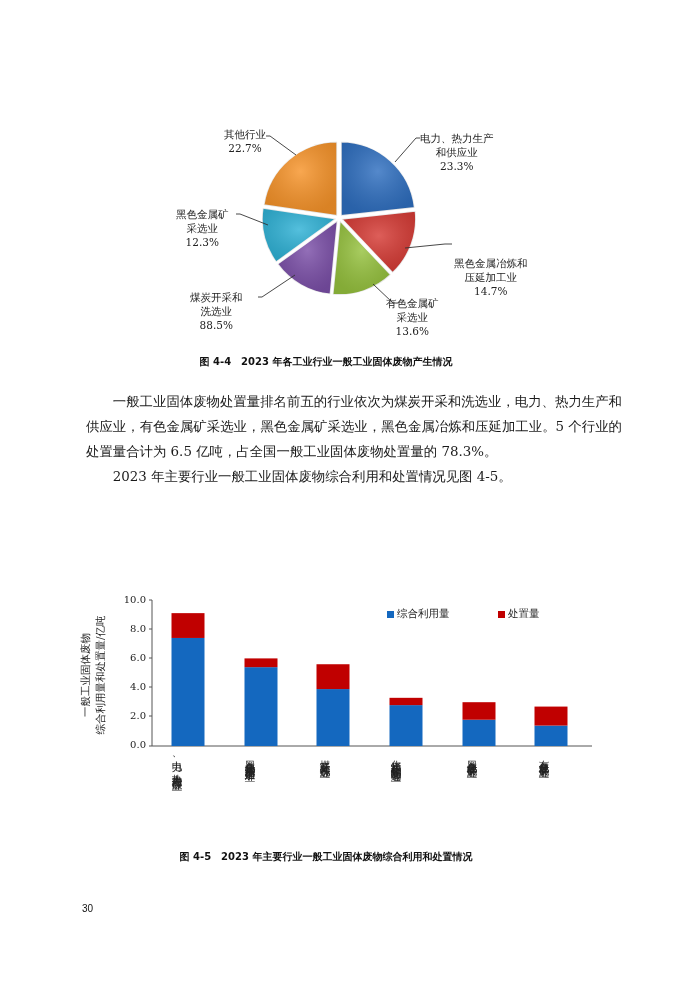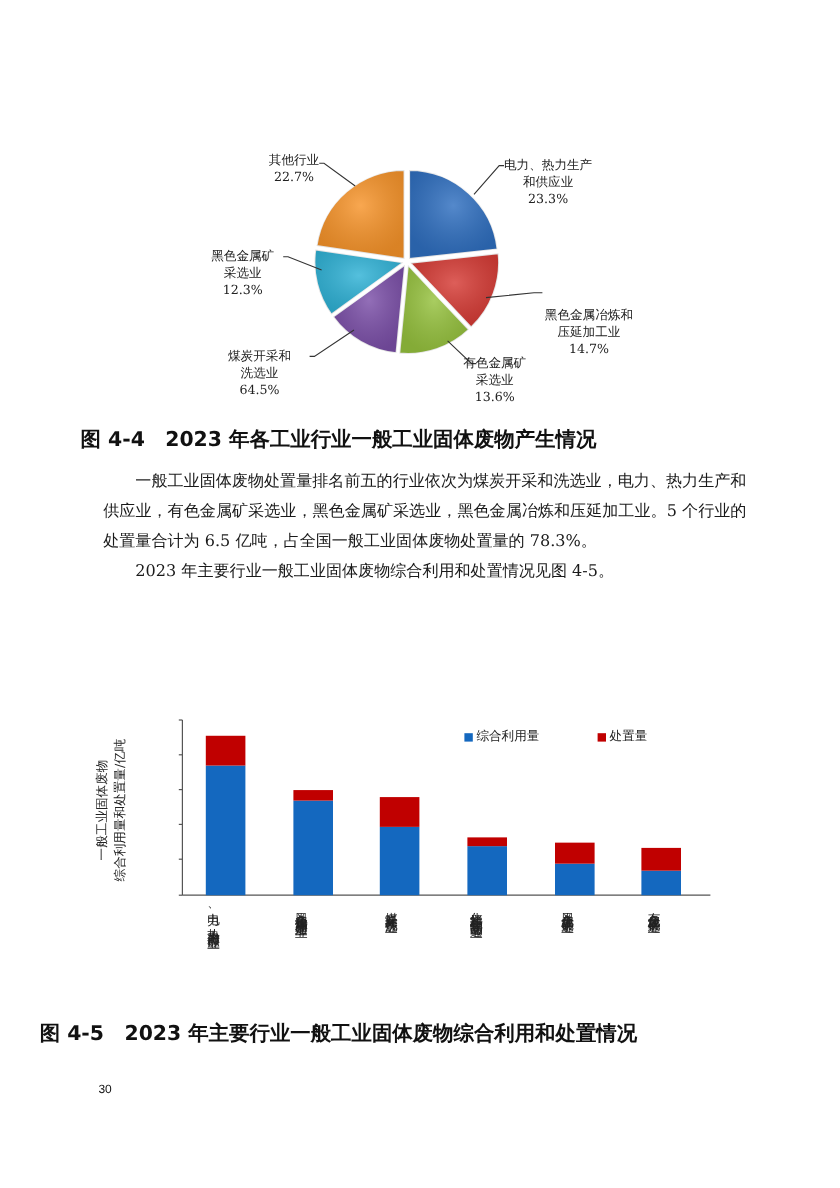--- a/index.html
+++ b/index.html
@@ -1,21 +1,21 @@
 <!DOCTYPE html>
 <html><head>
 <meta charset="utf-8">
 <style>
   html, body { margin:0; padding:0; background:#ffffff; }
   body { width:700px; height:990px; position:relative; overflow:hidden;
          font-family:"DejaVu Serif","Liberation Serif",serif; color:#1a1a1a; }
   .abs { position:absolute; }
   .pie-label { position:absolute; font-size:10.5px; line-height:14px; text-align:center; color:#222; white-space:nowrap; }
   .caption { position:absolute; left:0; width:564px; text-align:center;
-             font-family:"DejaVu Sans","Liberation Sans",sans-serif; font-size:17px; font-weight:bold; color:#111; }
+             font-family:"DejaVu Sans","Liberation Sans",sans-serif; font-size:10px; font-weight:bold; color:#111;padding-left:44px; }
   .para { position:absolute; left:86px; width:536px; font-size:13.4px; line-height:25px; text-align:justify; color:#1a1a1a; }
   .para p { margin:0; }
   .indent { text-indent:2em; }
   .ytick { position:absolute; right:0; font-size:10px; color:#222; }
   .cat-label { position:absolute; top:752px; font-size:10.5px; line-height:14.5px; color:#222;
                writing-mode:vertical-rl; text-orientation:upright; letter-spacing:1px; }
   .legend { position:absolute; font-size:10.5px; color:#222; display:flex; align-items:center; gap:3px; }
   .legend .sw { width:7px; height:7px; display:inline-block; }
   .page-num { position:absolute; left:82px; top:903px; font-family:"Liberation Sans",sans-serif; font-size:10px; color:#111; }
 </style>
@@ -65,21 +65,21 @@
     <div>14.7%</div>
   </div>
   <div class="pie-label" style="left:386px;top:296px;">
     <div>有色金属矿</div>
     <div>采选业</div>
     <div>13.6%</div>
   </div>
   <div class="pie-label" style="left:190px;top:290px;">
     <div>煤炭开采和</div>
     <div>洗选业</div>
-    <div>64.5%</div>
+    <div>88.5%</div>
   </div>
   <div class="pie-label" style="left:176px;top:207px;">
     <div>黑色金属矿</div>
     <div>采选业</div>
     <div>12.3%</div>
   </div>
   <div class="pie-label" style="left:224px;top:127px;">
     <div>其他行业</div>
     <div>22.7%</div>
   </div>
@@ -94,20 +94,28 @@
 
 <div class="abs" style="left:0;top:585px;width:700px;height:255px;">
 
   <div class="abs" style="left:78px;top:15px;width:36px;height:150px;">
     <div class="abs" style="left:0;top:0;width:150px;height:36px;transform-origin:0 0;transform:translate(0,150px) rotate(-90deg);text-align:center;font-size:10.5px;line-height:15px;color:#222;">
       <div>一般工业固体废物</div>
       <div>综合利用量和处置量/亿吨</div>
     </div>
   </div>
 
+  <div class="abs" style="left:100px;top:0;width:46px;height:170px;">
+    <span class="ytick" style="top:9px;">10.0</span>
+    <span class="ytick" style="top:38px;">8.0</span>
+    <span class="ytick" style="top:67px;">6.0</span>
+    <span class="ytick" style="top:96px;">4.0</span>
+    <span class="ytick" style="top:125px;">2.0</span>
+    <span class="ytick" style="top:154px;">0.0</span>
+  </div>
 
   <svg class="abs" style="left:0;top:0" width="700" height="170">
     <g stroke="#555" stroke-width="1">
       <line x1="152" y1="15" x2="152" y2="161"></line>
       <line x1="152" y1="161" x2="592" y2="161"></line>
       <line x1="149" y1="15" x2="152" y2="15"></line>
       <line x1="149" y1="44" x2="152" y2="44"></line>
       <line x1="149" y1="73" x2="152" y2="73"></line>
       <line x1="149" y1="102" x2="152" y2="102"></line>
       <line x1="149" y1="131" x2="152" y2="131"></line>

